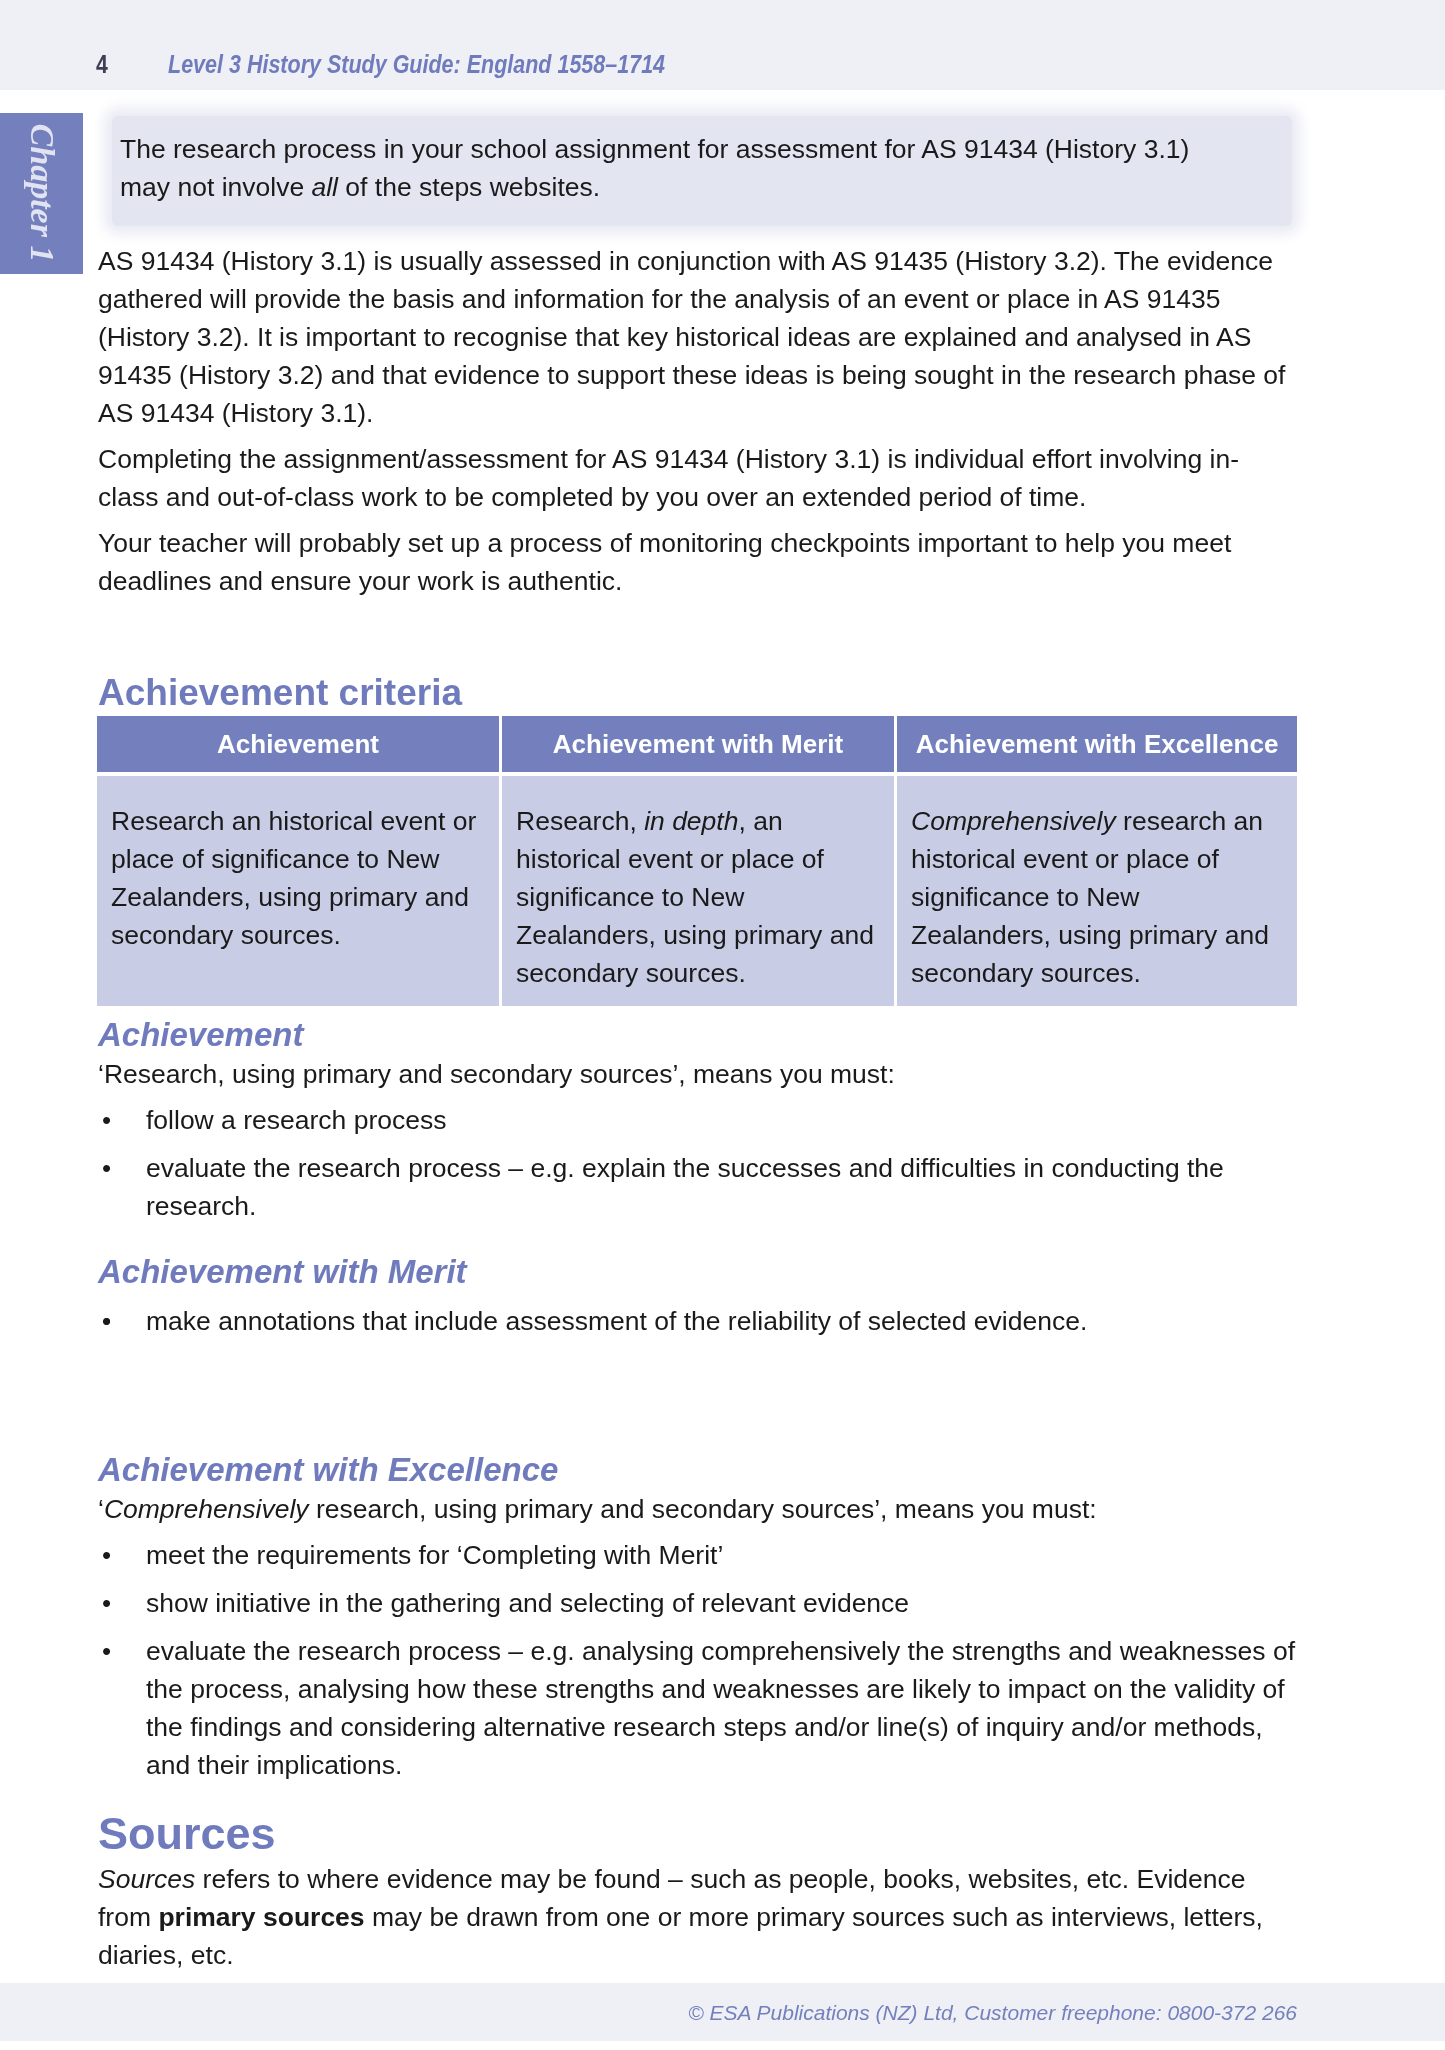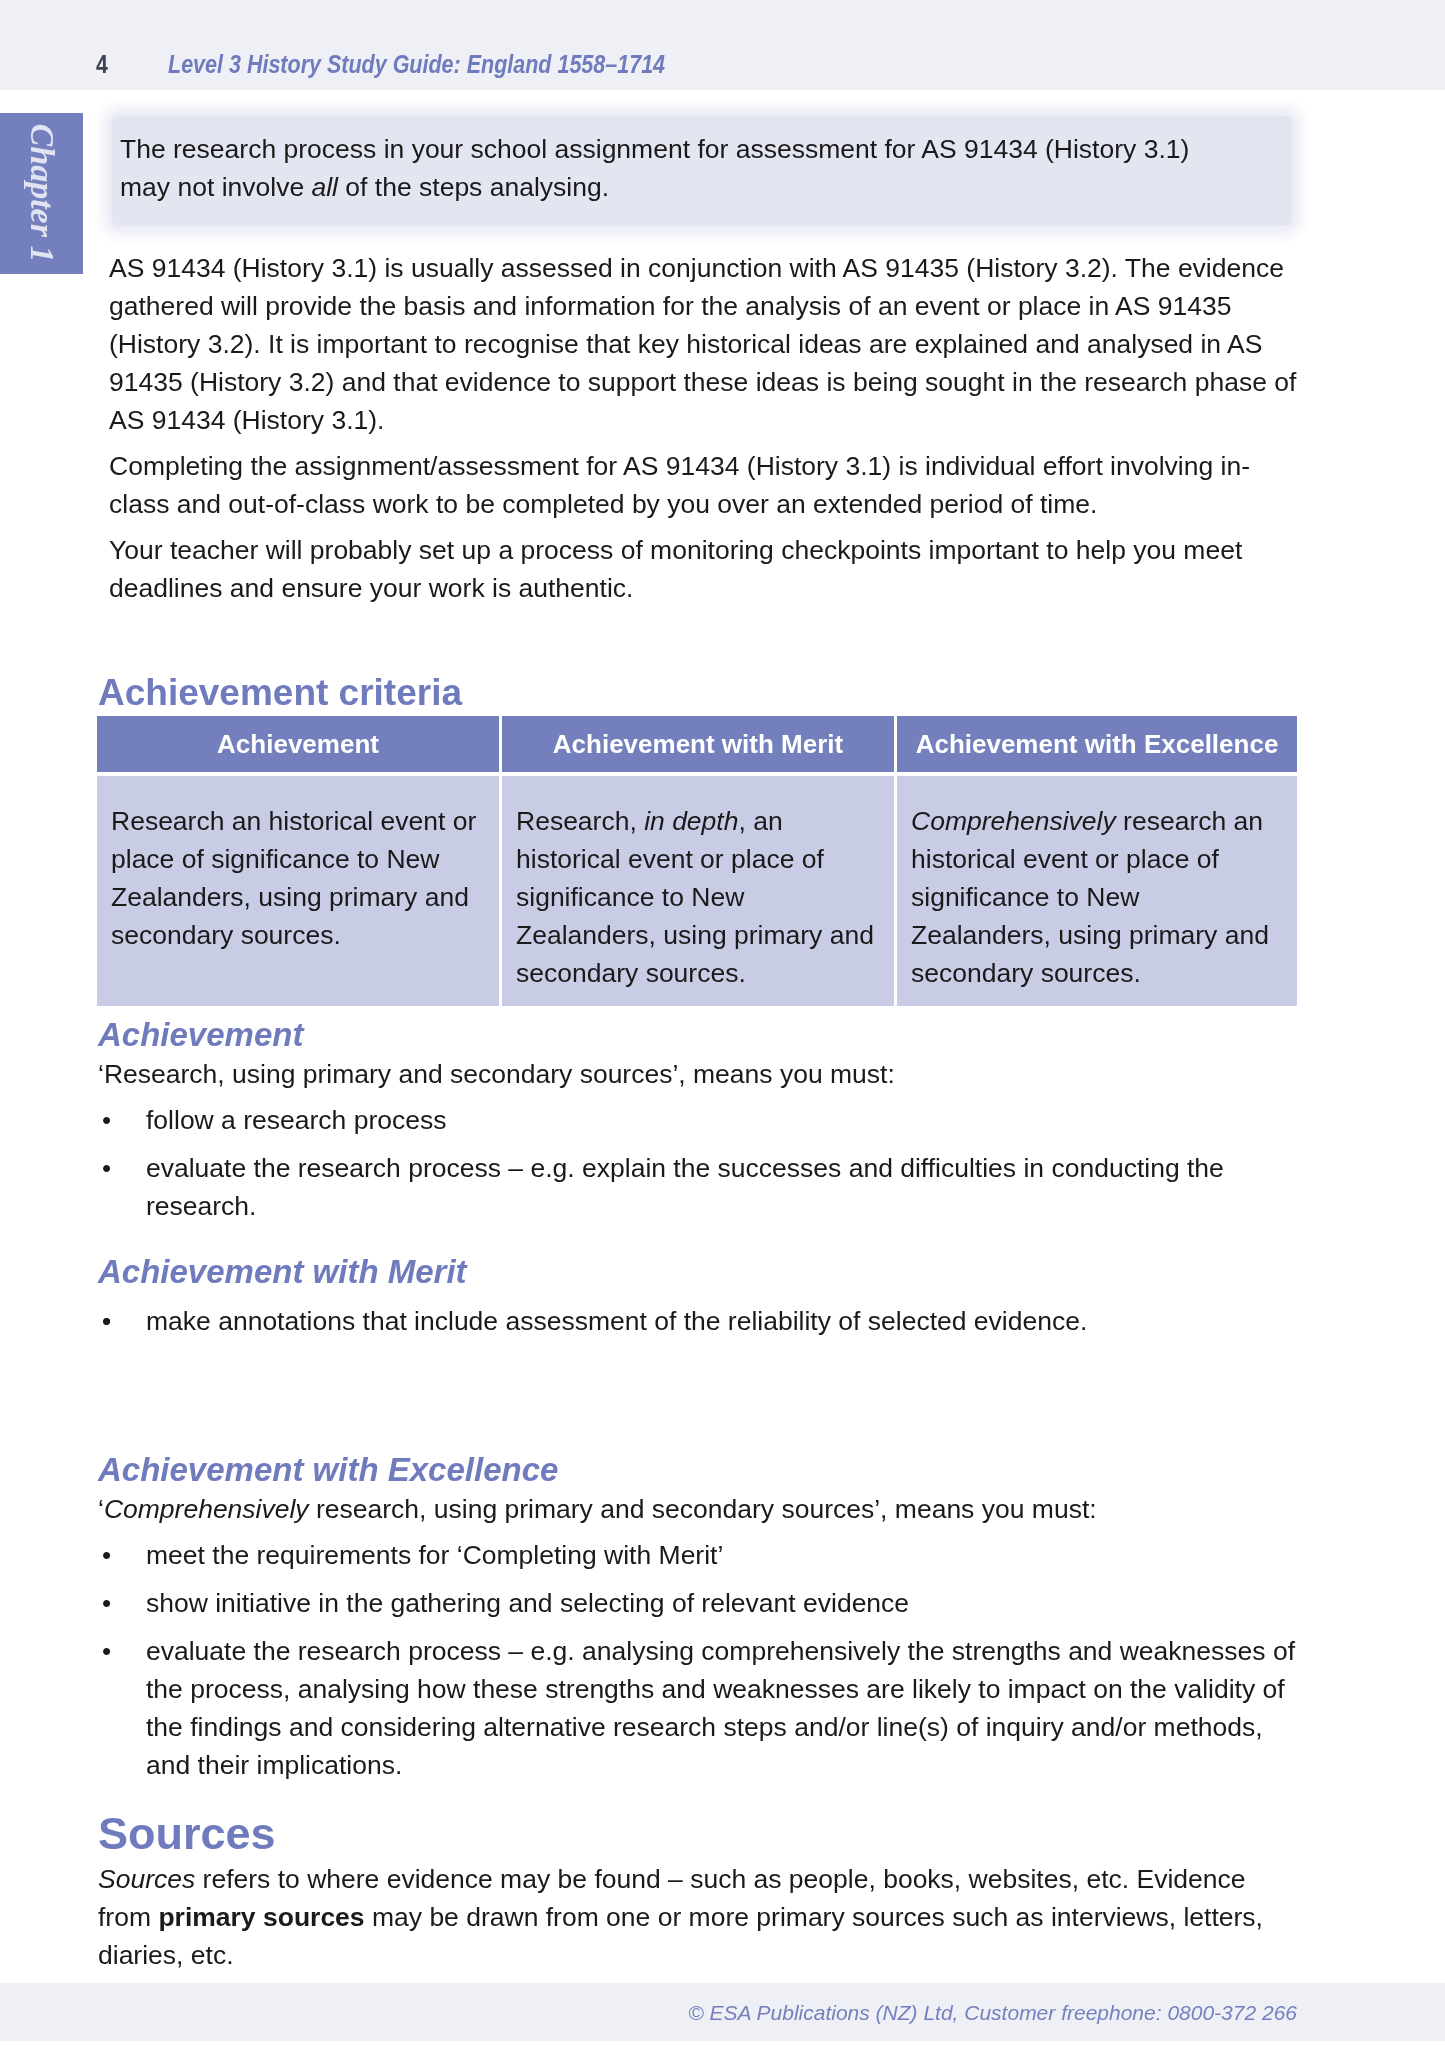--- a/index.html
+++ b/index.html
@@ -92,24 +92,24 @@
 <div class="header-band">
   <span class="page-num">4</span>
   <span class="running-title">Level 3 History Study Guide: England 1558–1714</span>
 </div>
 
 <div class="chapter-tab">
   <span class="chapter-tab-label">Chapter 1</span>
 </div>
 
 <div class="note-box">
-  <div class="note-text"><span>The research process in your school assignment for assessment for AS 91434 (History 3.1) may not involve </span><em>all</em><span> of the steps analysing.</span></div>
+  <div class="note-text"><span>The research process in your school assignment for assessment for AS 91434 (History 3.1) may not involve </span><em>all</em><span> of the steps websites.</span></div>
 </div>
 
-<div class="content" style="top:249px;margin-left:11px;">
+<div class="content" style="top:242px;">
   <p class="para" style="margin-bottom:8px;">AS 91434 (History 3.1) is usually assessed in conjunction with AS 91435 (History 3.2). The evidence gathered will provide the basis and information for the analysis of an event or place in AS 91435 (History 3.2). It is important to recognise that key historical ideas are explained and analysed in AS 91435 (History 3.2) and that evidence to support these ideas is being sought in the research phase of AS 91434 (History 3.1).</p>
   <p class="para" style="margin-bottom:8px;">Completing the assignment/assessment for AS 91434 (History 3.1) is individual effort involving in-class and out-of-class work to be completed by you over an extended period of time.</p>
   <p class="para">Your teacher will probably set up a process of monitoring checkpoints important to help you meet deadlines and ensure your work is authentic.</p>
 </div>
 
 <div class="content" style="top:671px;">
   <h2 class="h-section">Achievement criteria</h2>
 </div>
 
 <table class="criteria-table">

